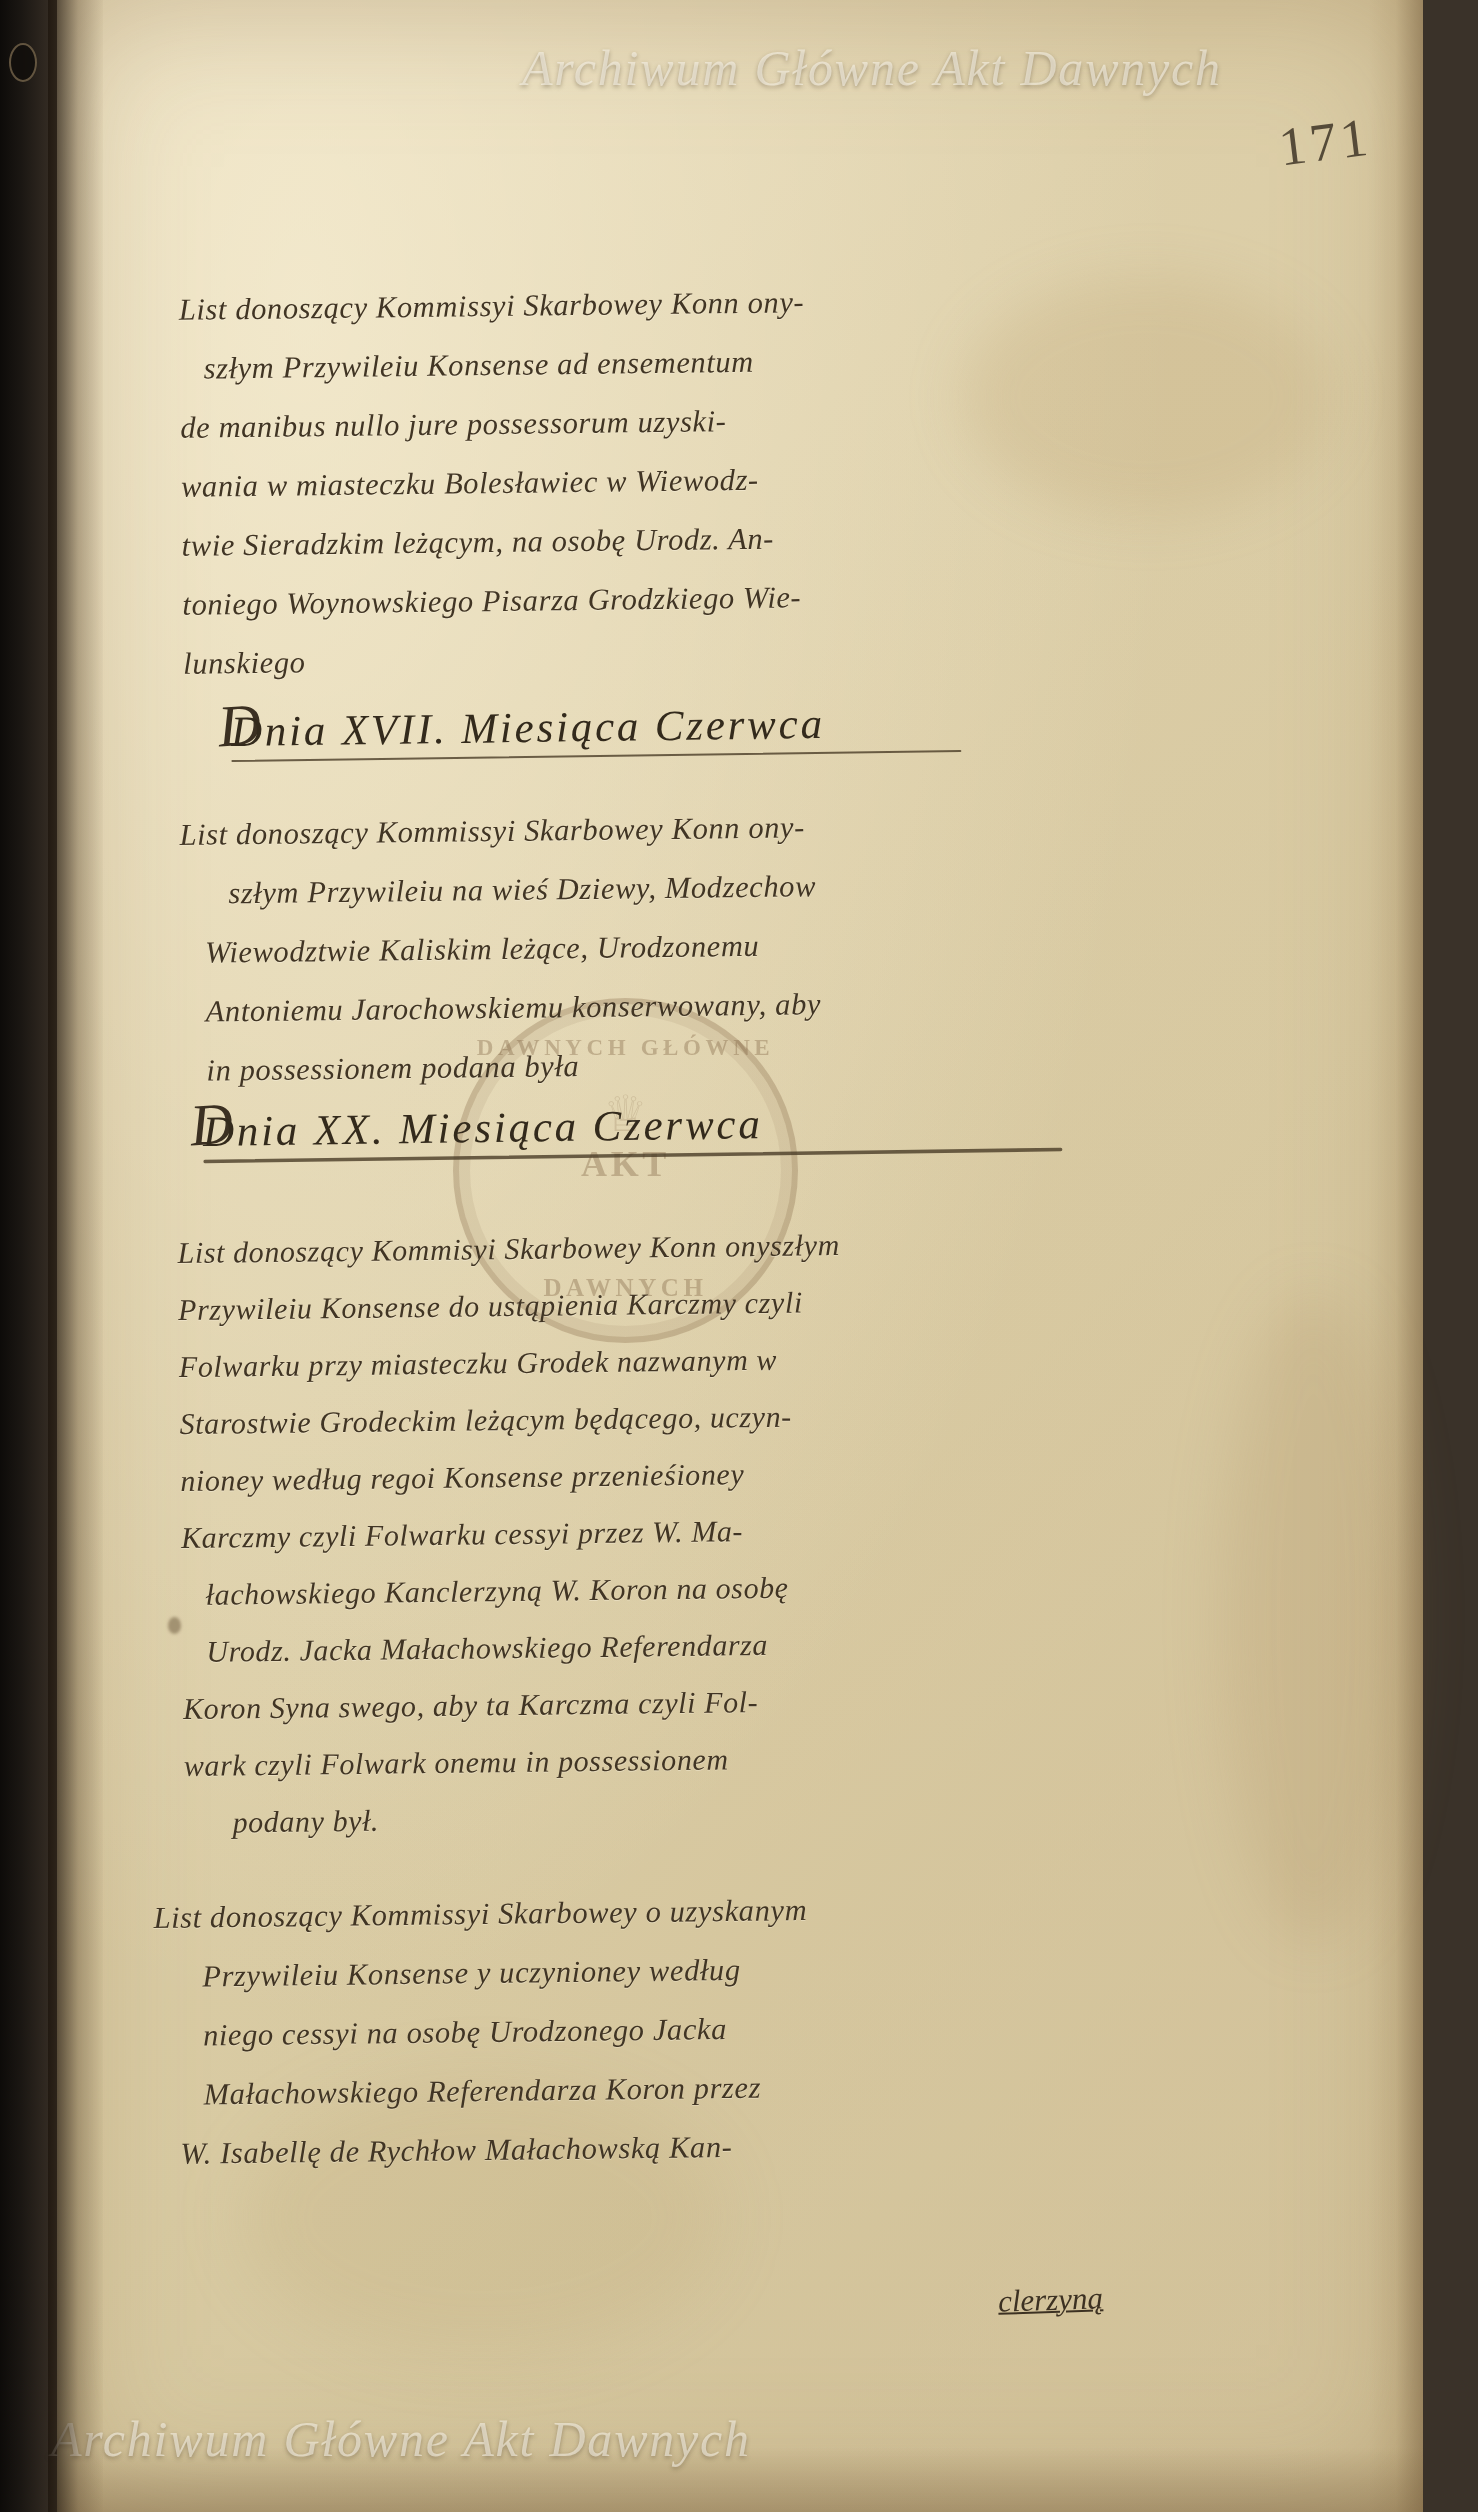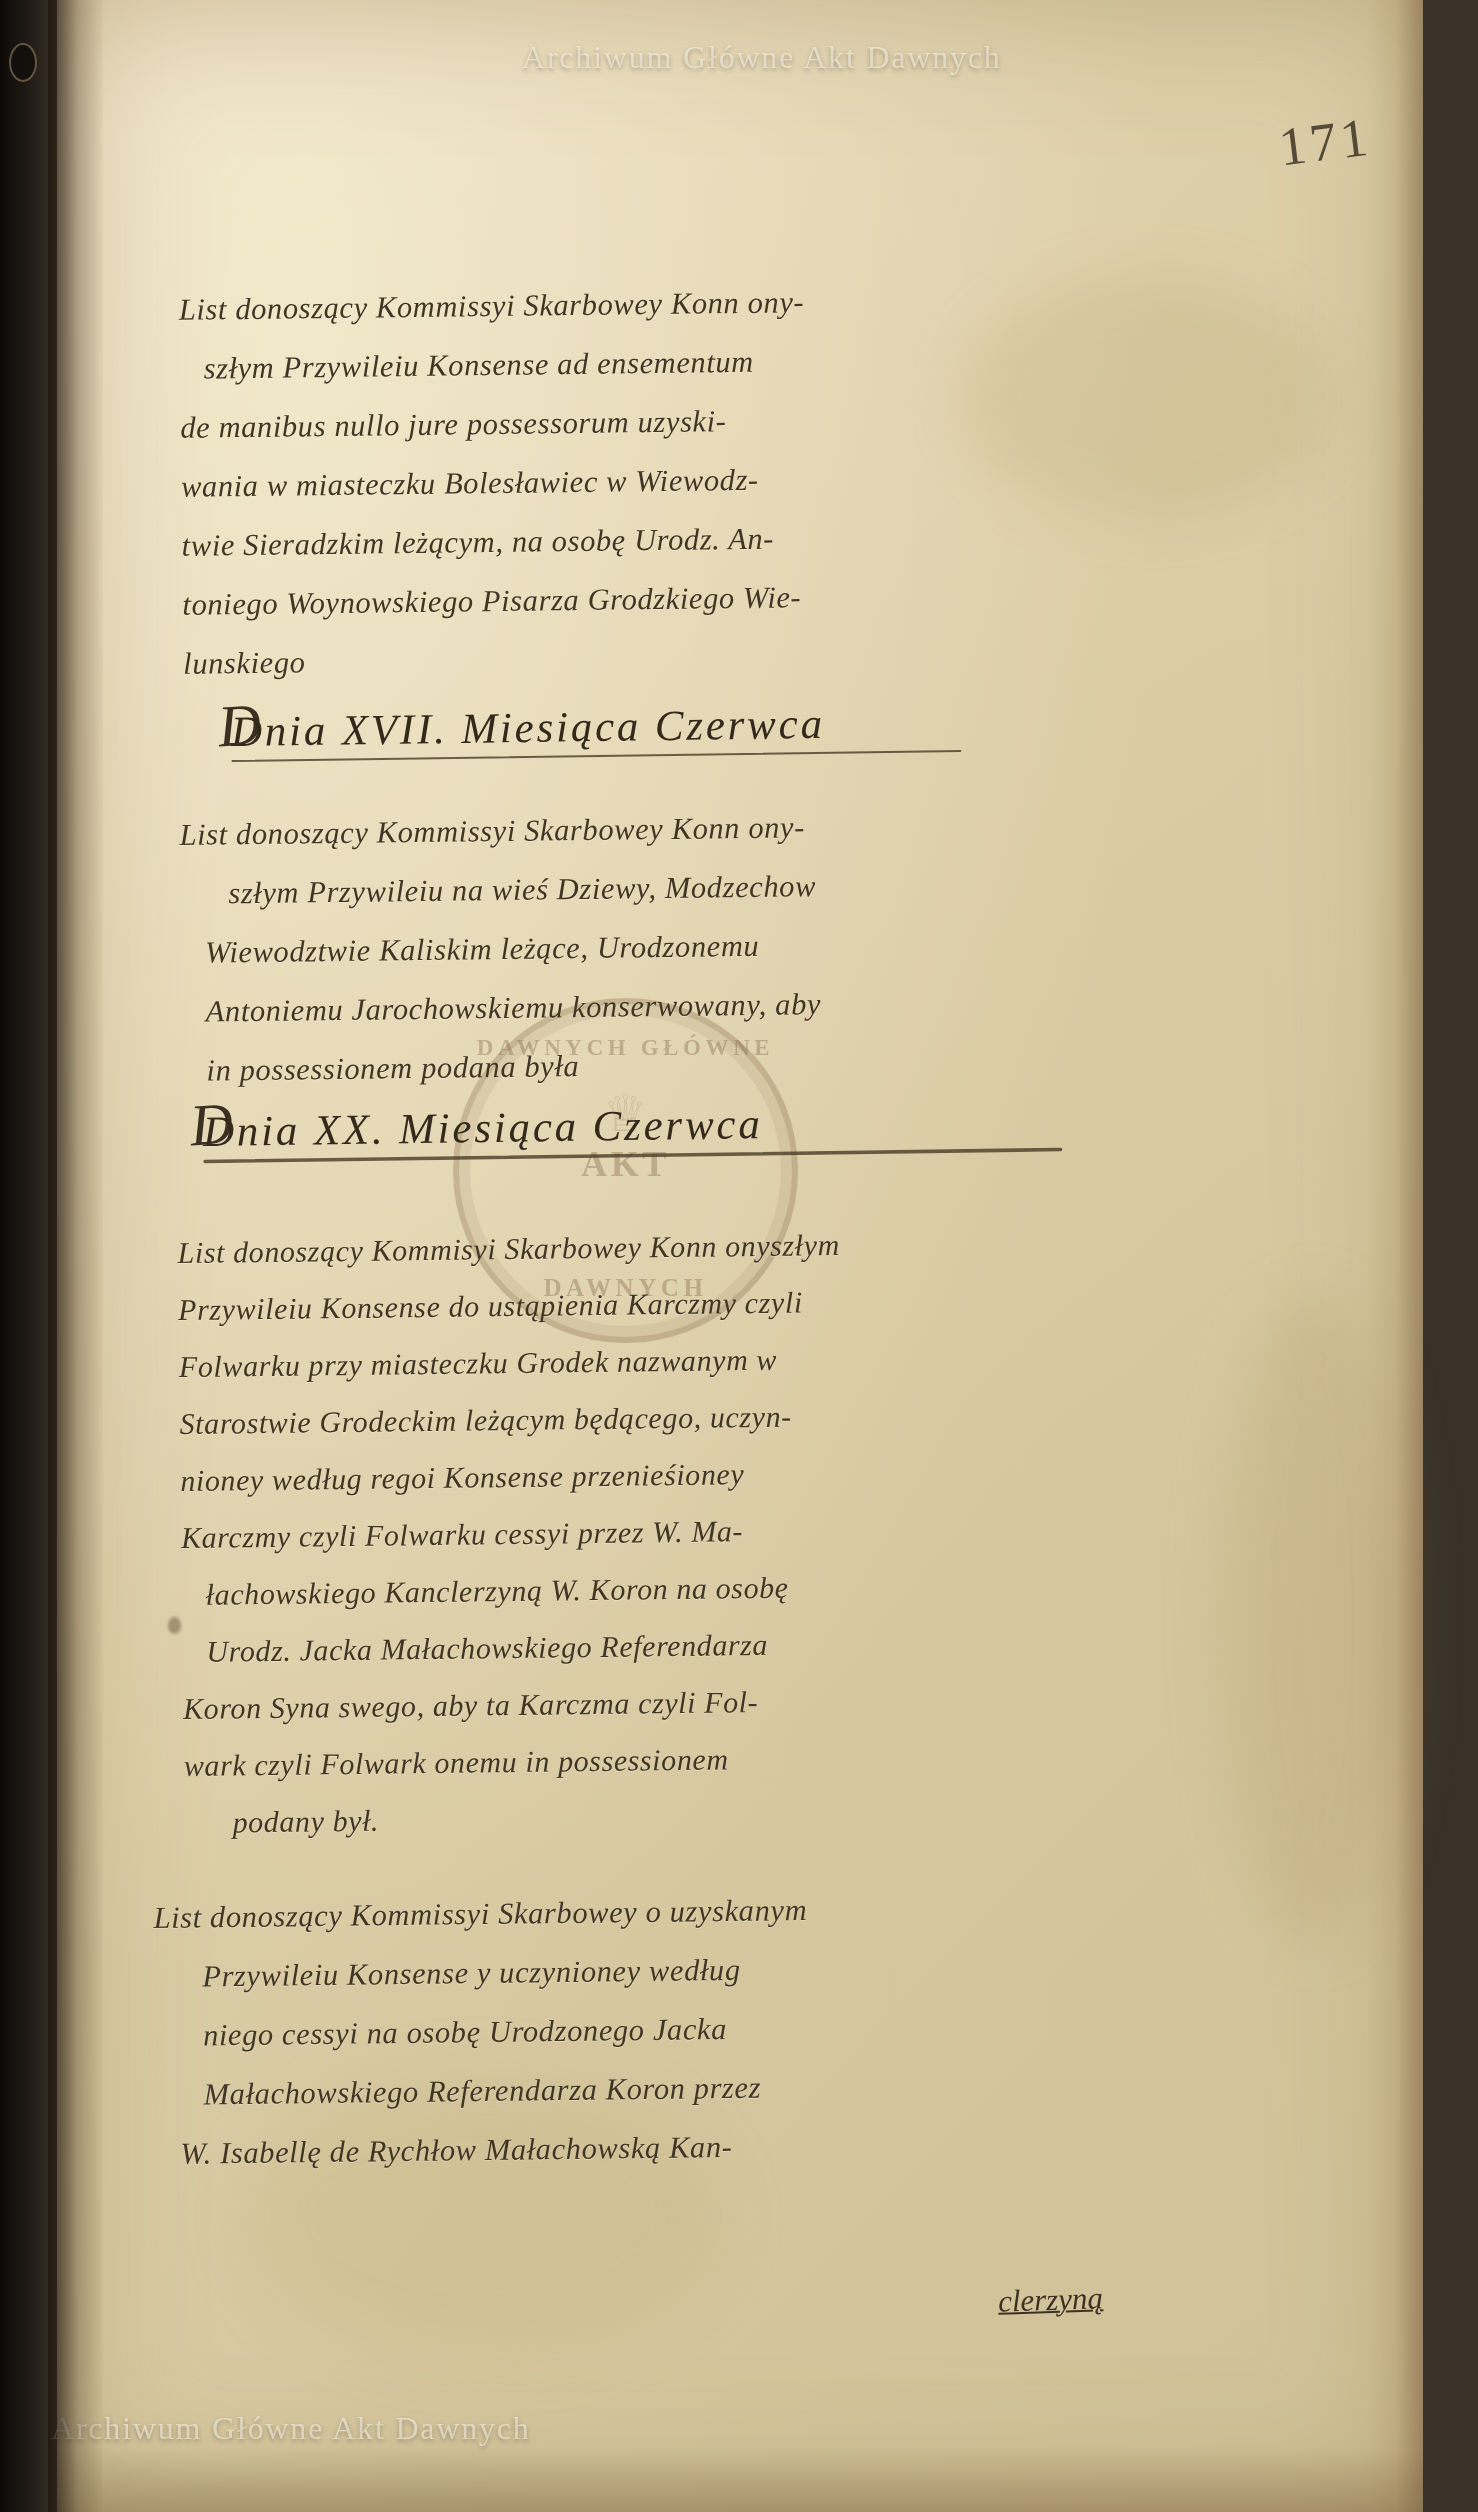--- a/index.html
+++ b/index.html
@@ -108,21 +108,22 @@
   .stamp .eagle {
     position: absolute; left: 50%; top: 85px; transform: translateX(-50%);
     font-size: 50px; line-height: 1; opacity: 0.55;
   }
 
   
   .watermark {
     position: absolute;
     color: rgba(252,248,238,0.55);
     font-family: "Liberation Serif", serif;
-    font-size: 32px;
+    font-style: italic;
+    font-size: 50px;
     letter-spacing: 1.8px;
     text-shadow: 0 1.8px 4.6px rgba(60,45,28,0.35);
     pointer-events: none;
     white-space: nowrap;
   }
   .wm-top { left: 522px; top: 39px; }
   .wm-bottom { left: 51px; top: 2410px; }
 
   
   .folio {

